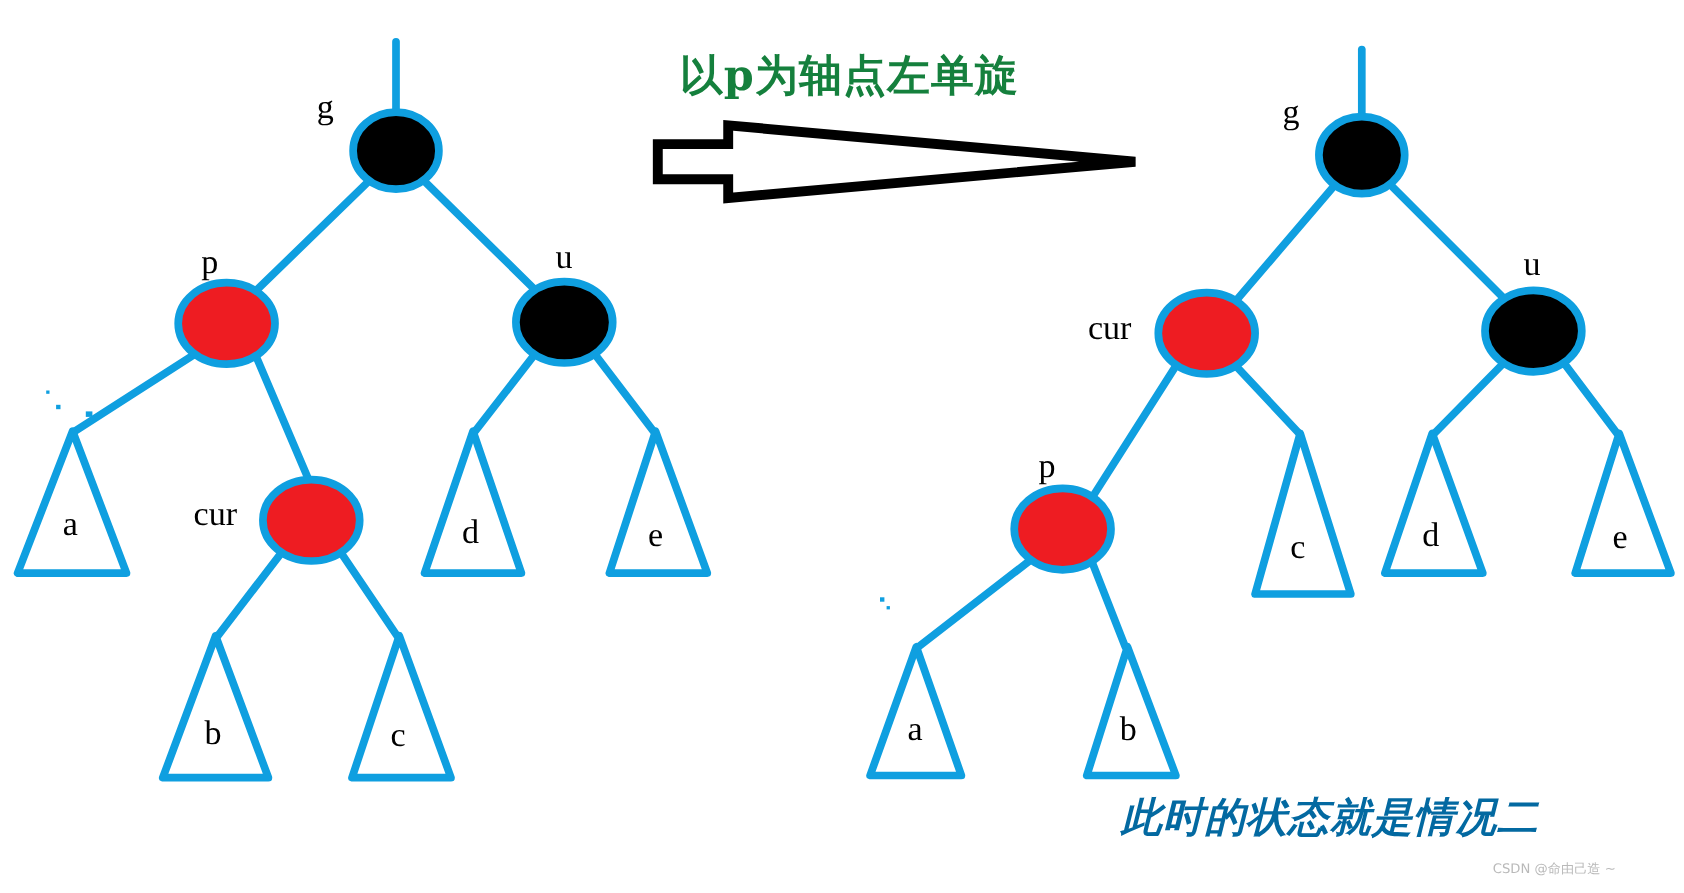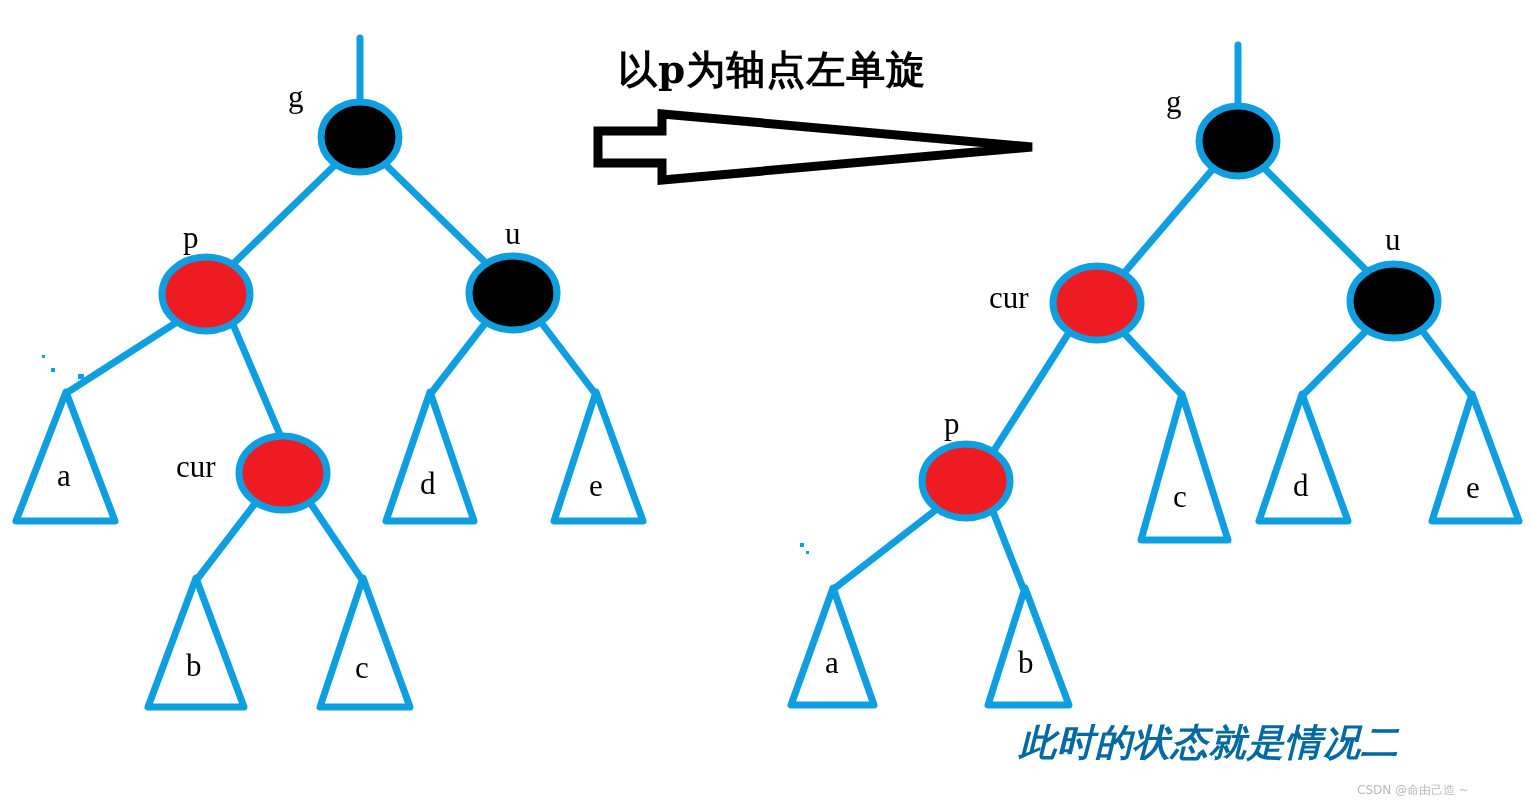--- a/index.html
+++ b/index.html
@@ -33,21 +33,21 @@
     font-family: "DejaVu Serif", serif;
     font-weight: bold;
     white-space: nowrap;
     line-height: 1;
   }
   #title-text {
     left: 618px;
     top: 50px;
     font-size: 39px;
     letter-spacing: 1px;
-    color: #000000;
+    color: #15803d;
   }
   #caption-text {
     left: 1019px;
     top: 724px;
     font-size: 37px;
     letter-spacing: 1px;
     color: #0369a1;
     font-style: italic;
   }
   #watermark {

